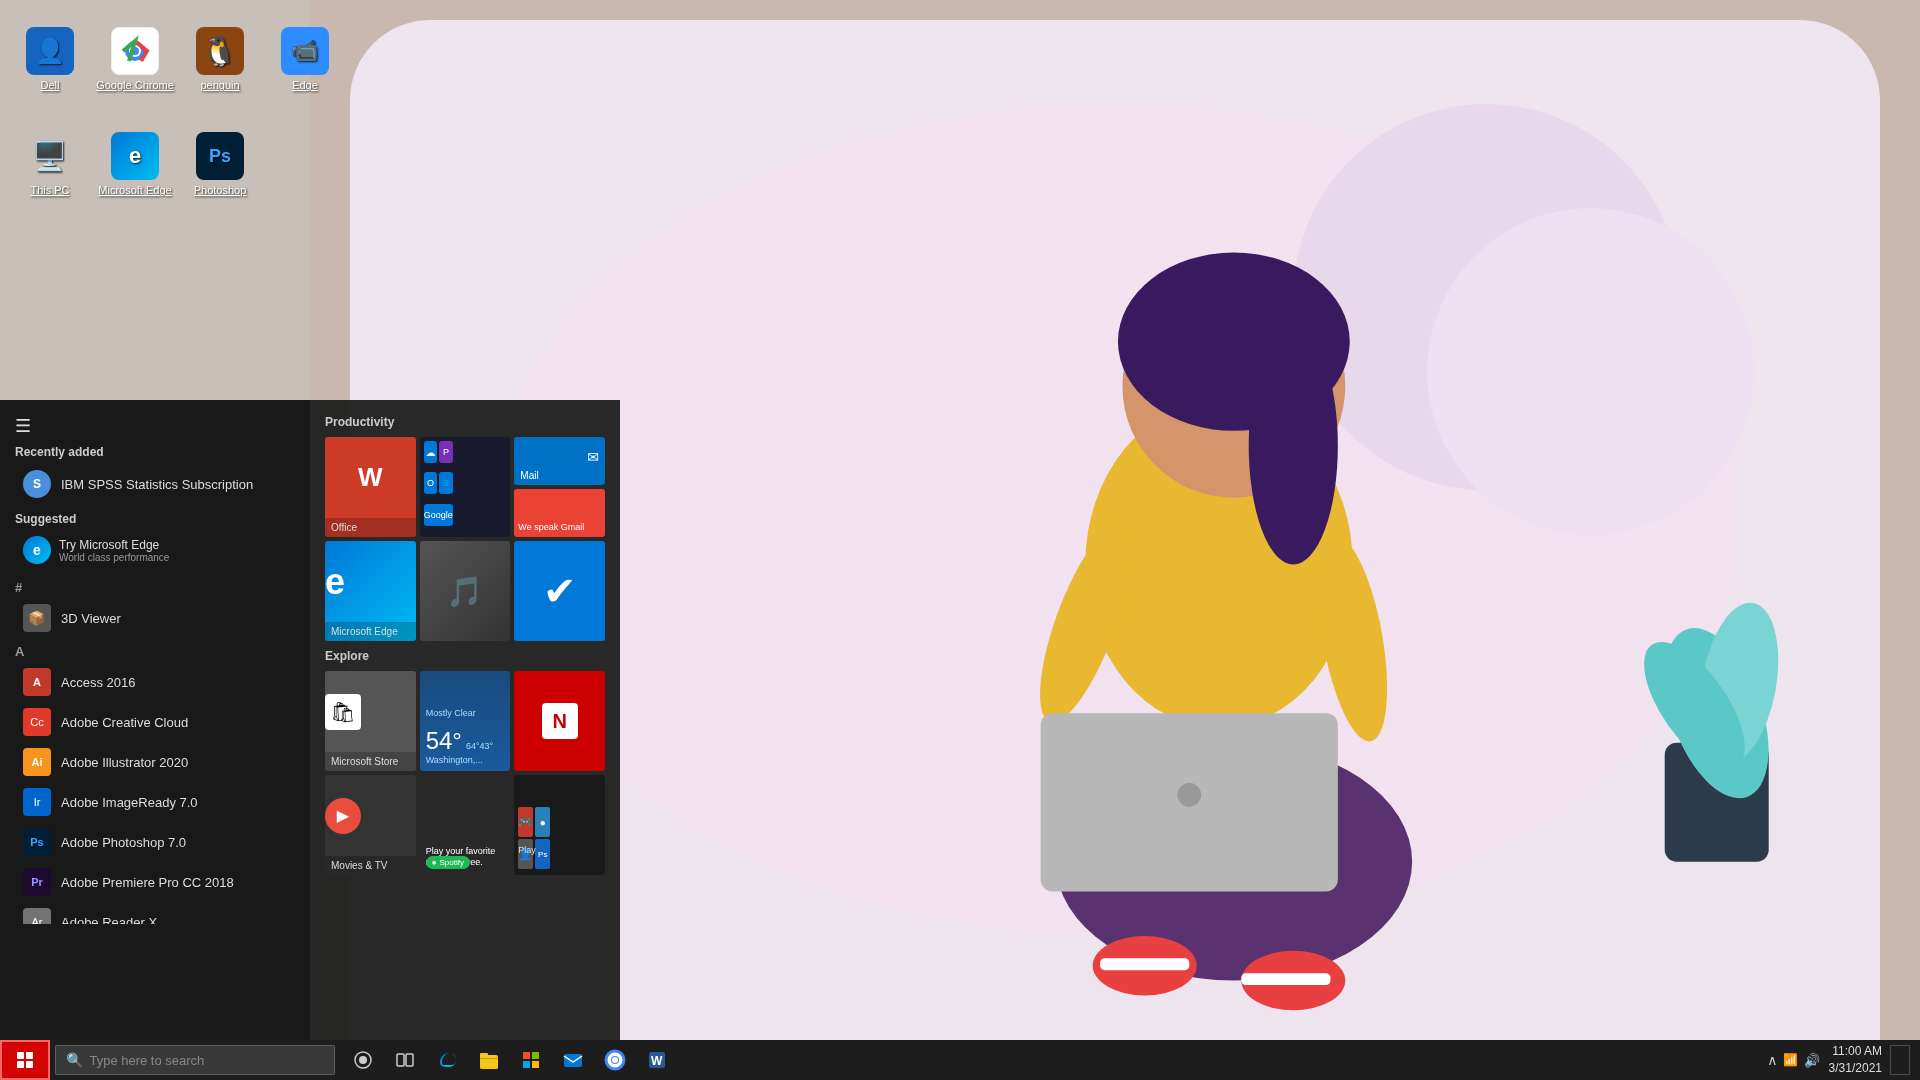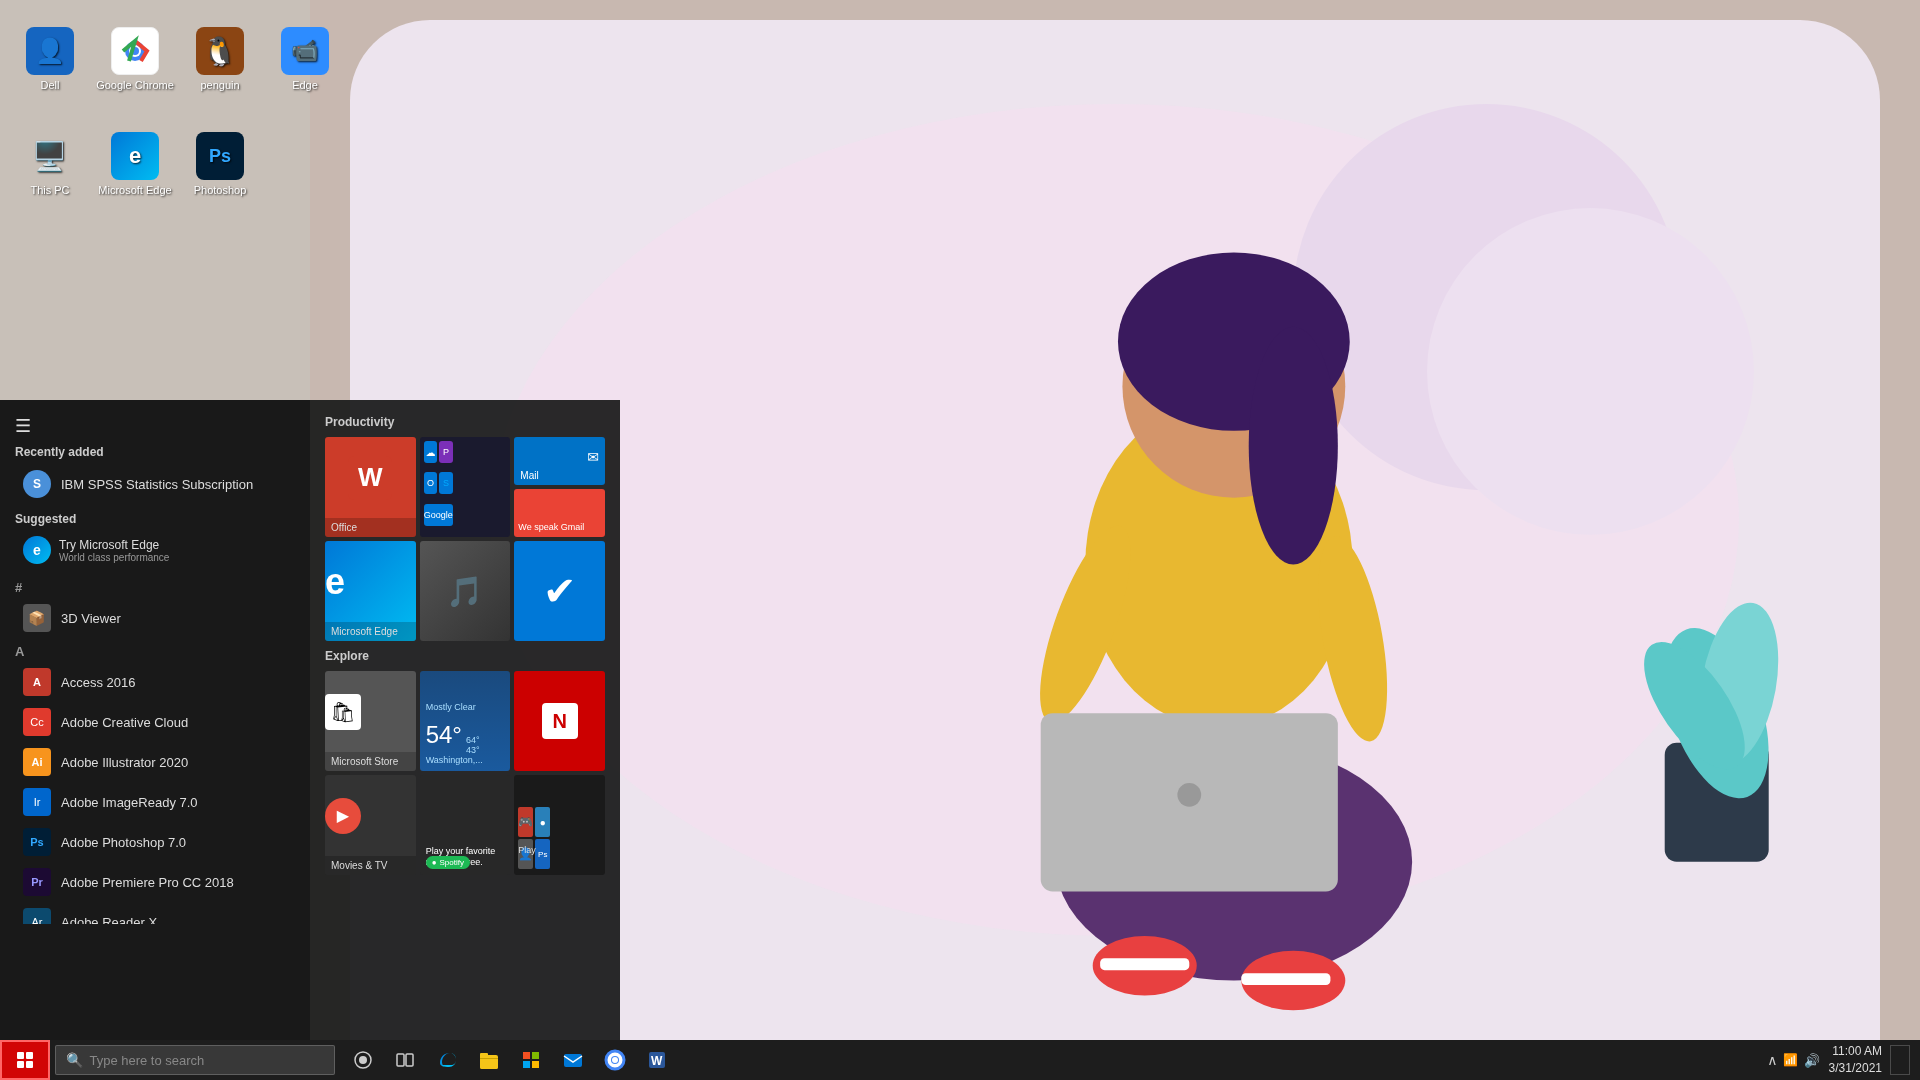--- a/index.html
+++ b/index.html
@@ -49,20 +49,21 @@
       align-items: center;
       justify-content: center;
       font-size: 28px;
       margin-bottom: 4px;
     }
     .desktop-icon .icon-label {
       font-size: 11px;
       text-align: right;
       line-height: 1.2;
       white-space: nowrap;
+      text-decoration: underline;
     }
 
     
     .start-menu {
       position: absolute;
       bottom: 40px;
       left: 0;
       width: 620px;
       height: 640px;
       background: rgba(30, 30, 30, 0.95);
@@ -551,21 +552,21 @@
           </div>
           <span>Adobe Photoshop 7.0</span>
         </div>
         <div class="app-item">
           <div class="app-icon-sm" style="background:#1c0a33;border-radius:4px;">
             <span style="color:#9999ff;font-size:11px;font-weight:bold;">Pr</span>
           </div>
           <span>Adobe Premiere Pro CC 2018</span>
         </div>
         <div class="app-item">
-          <div class="app-icon-sm" style="background:#0c4a6e;border-radius:4px;">
+          <div class="app-icon-sm" style="background:#737373;border-radius:4px;">
             <span style="color:white;font-size:11px;">Ar</span>
           </div>
           <span>Adobe Reader X</span>
         </div>
 
       </div>
     </div>
 
     <div class="start-right">
       <div class="tiles-section-title">Productivity</div>
@@ -637,21 +638,21 @@
               <span style="font-size:20px;">🛍</span>
             </div>
           </div>
           <div class="tile-label">Microsoft Store</div>
         </div>
 
         <div class="tile tile-weather" style="height:100px;background:linear-gradient(180deg,#1a4a7e,#1a5a9e);padding:6px;">
           <div class="weather-mostly-clear" style="font-size:9px;color:#aadeff;">Mostly Clear</div>
           <div style="display:flex;align-items:baseline;gap:4px;">
             <span style="font-size:24px;color:white;font-weight:300;margin-top:9px;">54°</span>
-            <div style="display:flex;flex-direction:column;font-size:9px;color:#aadeff;">
+            <div style="display:flex;font-size:9px;color:#aadeff;">
               <span>64°</span>
               <span>43°</span>
             </div>
           </div>
           <div style="font-size:9px;color:#aadeff;">Washington,...</div>
         </div>
 
         <div class="tile tile-news" style="height:100px;background:#cc0000;display:flex;align-items:center;justify-content:center;">
           <div style="width:36px;height:36px;background:white;border-radius:4px;display:flex;align-items:center;justify-content:center;">
             <span style="font-size:20px;color:#cc0000;font-weight:bold;">N</span>

